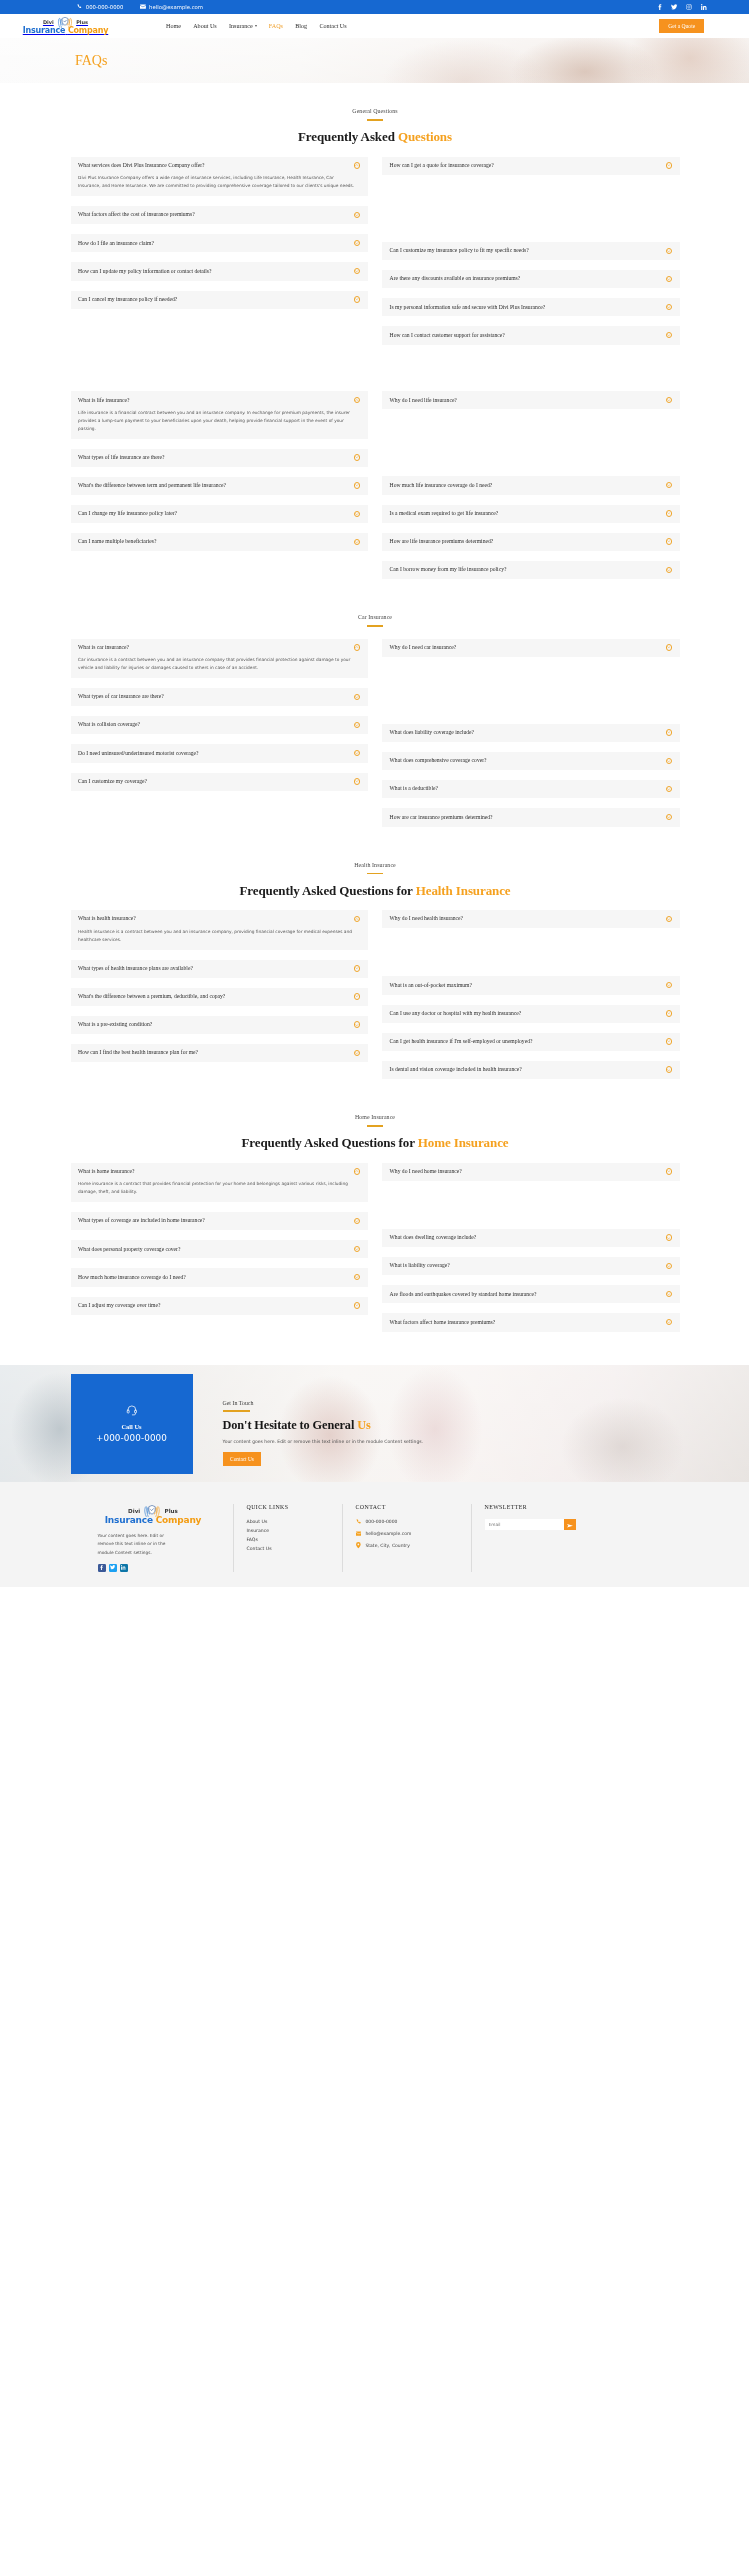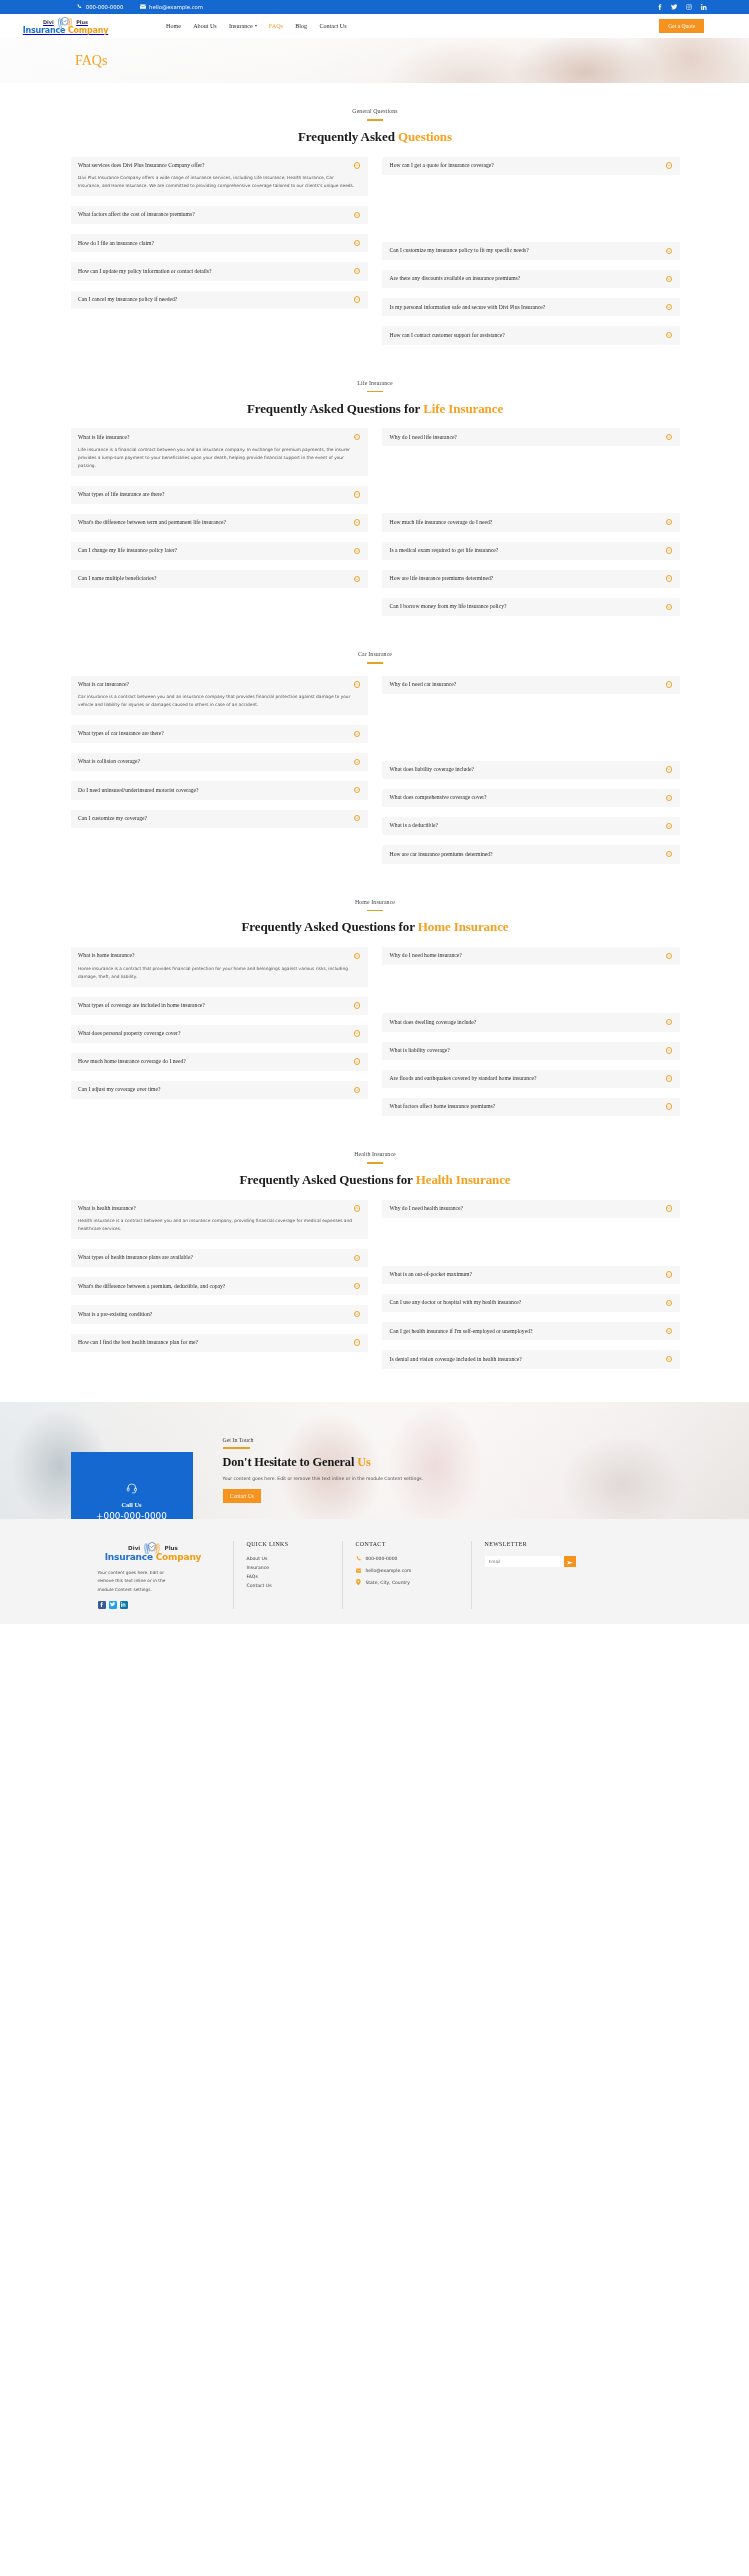--- a/index.html
+++ b/index.html
@@ -188,21 +188,20 @@
     display: flex; align-items: flex-start;
     padding-top: 8.8px;
   }
   .call-card {
     width: 122px; height: 100px;
     background: #1668d1;
     color: #fff;
     display: flex; flex-direction: column;
     align-items: center; justify-content: center;
     gap: 2.9px;
-    margin-top: 41px;
   }
   .call-card .headset { margin-bottom: 2.3px; }
   .call-label { font-family: "Liberation Serif", serif; font-size: 6.4px; font-weight: 700; }
   .call-num { font-size: 8.8px; font-weight: 400; letter-spacing: 0.1px; }
   .cta-text { margin-left: 30px; padding-top: 26px; }
   .cta-eyebrow { font-family: "Liberation Serif", serif; font-size: 5.9px; color: #3f3f3f; }
   .cta-rule { width: 27px; height: 1.5px; background: #e3a220; margin: 4.7px 0 5.9px; }
   .cta-h2 {
     font-family: "Liberation Serif", serif;
     font-size: 12.3px; font-weight: 700; color: #171717;
@@ -467,25 +466,20 @@
                 <svg width="3.5" height="2.3" viewBox="0 0 10 6" fill="none" stroke="#f0a62c" stroke-width="1.4" stroke-linecap="round" stroke-linejoin="round">
                   <path d="M1 1l4 4 4-4"></path>
                 </svg>
               </span>
             </div>
           </div>
         </div>
       </div>
     </div>
     <div class="section">
-      <div class="sec-head">
-        <div class="eyebrow">Life Insurance</div>
-        <div class="rule"></div>
-        <div class="sec-title"><span>Frequently Asked Questions for </span><span class="accent">Life Insurance</span></div>
-      </div>
       <div class="faq-grid">
         <div class="faq-col">
           <div class="faq-item">
             <div class="faq-head">
               <span class="faq-q">What is life insurance?</span>
               <span class="toggle">
                 <svg width="3.5" height="2.3" viewBox="0 0 10 6" fill="none" stroke="#f0a62c" stroke-width="1.4" stroke-linecap="round" stroke-linejoin="round">
                   <path d="M1 5l4-4 4 4"></path>
                 </svg>
               </span>
@@ -685,20 +679,135 @@
               <span class="toggle">
                 <svg width="3.5" height="2.3" viewBox="0 0 10 6" fill="none" stroke="#f0a62c" stroke-width="1.4" stroke-linecap="round" stroke-linejoin="round">
                   <path d="M1 1l4 4 4-4"></path>
                 </svg>
               </span>
             </div>
           </div>
           <div class="faq-item">
             <div class="faq-head">
               <span class="faq-q">How are car insurance premiums determined?</span>
+              <span class="toggle">
+                <svg width="3.5" height="2.3" viewBox="0 0 10 6" fill="none" stroke="#f0a62c" stroke-width="1.4" stroke-linecap="round" stroke-linejoin="round">
+                  <path d="M1 1l4 4 4-4"></path>
+                </svg>
+              </span>
+            </div>
+          </div>
+        </div>
+      </div>
+    </div>
+    <div class="section">
+      <div class="sec-head">
+        <div class="eyebrow">Health Insurance</div>
+        <div class="rule"></div>
+        <div class="sec-title"><span>Frequently Asked Questions for </span><span class="accent">Health Insurance</span></div>
+      </div>
+      <div class="faq-grid">
+        <div class="faq-col">
+          <div class="faq-item">
+            <div class="faq-head">
+              <span class="faq-q">What is health insurance?</span>
+              <span class="toggle">
+                <svg width="3.5" height="2.3" viewBox="0 0 10 6" fill="none" stroke="#f0a62c" stroke-width="1.4" stroke-linecap="round" stroke-linejoin="round">
+                  <path d="M1 5l4-4 4 4"></path>
+                </svg>
+              </span>
+            </div>
+            <div class="faq-a">Health insurance is a contract between you and an insurance company, providing financial coverage for medical expenses and healthcare services.</div>
+          </div>
+          <div class="faq-item">
+            <div class="faq-head">
+              <span class="faq-q">What types of health insurance plans are available?</span>
+              <span class="toggle">
+                <svg width="3.5" height="2.3" viewBox="0 0 10 6" fill="none" stroke="#f0a62c" stroke-width="1.4" stroke-linecap="round" stroke-linejoin="round">
+                  <path d="M1 1l4 4 4-4"></path>
+                </svg>
+              </span>
+            </div>
+          </div>
+          <div class="faq-item">
+            <div class="faq-head">
+              <span class="faq-q">What's the difference between a premium, deductible, and copay?</span>
+              <span class="toggle">
+                <svg width="3.5" height="2.3" viewBox="0 0 10 6" fill="none" stroke="#f0a62c" stroke-width="1.4" stroke-linecap="round" stroke-linejoin="round">
+                  <path d="M1 1l4 4 4-4"></path>
+                </svg>
+              </span>
+            </div>
+          </div>
+          <div class="faq-item">
+            <div class="faq-head">
+              <span class="faq-q">What is a pre-existing condition?</span>
+              <span class="toggle">
+                <svg width="3.5" height="2.3" viewBox="0 0 10 6" fill="none" stroke="#f0a62c" stroke-width="1.4" stroke-linecap="round" stroke-linejoin="round">
+                  <path d="M1 1l4 4 4-4"></path>
+                </svg>
+              </span>
+            </div>
+          </div>
+          <div class="faq-item">
+            <div class="faq-head">
+              <span class="faq-q">How can I find the best health insurance plan for me?</span>
+              <span class="toggle">
+                <svg width="3.5" height="2.3" viewBox="0 0 10 6" fill="none" stroke="#f0a62c" stroke-width="1.4" stroke-linecap="round" stroke-linejoin="round">
+                  <path d="M1 1l4 4 4-4"></path>
+                </svg>
+              </span>
+            </div>
+          </div>
+        </div>
+        <div class="faq-col">
+          <div class="faq-item">
+            <div class="faq-head">
+              <span class="faq-q">Why do I need health insurance?</span>
+              <span class="toggle">
+                <svg width="3.5" height="2.3" viewBox="0 0 10 6" fill="none" stroke="#f0a62c" stroke-width="1.4" stroke-linecap="round" stroke-linejoin="round">
+                  <path d="M1 1l4 4 4-4"></path>
+                </svg>
+              </span>
+            </div>
+          </div>
+          <div class="spacer-item" style="height: 28px;"></div>
+          <div class="faq-item">
+            <div class="faq-head">
+              <span class="faq-q">What is an out-of-pocket maximum?</span>
+              <span class="toggle">
+                <svg width="3.5" height="2.3" viewBox="0 0 10 6" fill="none" stroke="#f0a62c" stroke-width="1.4" stroke-linecap="round" stroke-linejoin="round">
+                  <path d="M1 1l4 4 4-4"></path>
+                </svg>
+              </span>
+            </div>
+          </div>
+          <div class="faq-item">
+            <div class="faq-head">
+              <span class="faq-q">Can I use any doctor or hospital with my health insurance?</span>
+              <span class="toggle">
+                <svg width="3.5" height="2.3" viewBox="0 0 10 6" fill="none" stroke="#f0a62c" stroke-width="1.4" stroke-linecap="round" stroke-linejoin="round">
+                  <path d="M1 1l4 4 4-4"></path>
+                </svg>
+              </span>
+            </div>
+          </div>
+          <div class="faq-item">
+            <div class="faq-head">
+              <span class="faq-q">Can I get health insurance if I'm self-employed or unemployed?</span>
+              <span class="toggle">
+                <svg width="3.5" height="2.3" viewBox="0 0 10 6" fill="none" stroke="#f0a62c" stroke-width="1.4" stroke-linecap="round" stroke-linejoin="round">
+                  <path d="M1 1l4 4 4-4"></path>
+                </svg>
+              </span>
+            </div>
+          </div>
+          <div class="faq-item">
+            <div class="faq-head">
+              <span class="faq-q">Is dental and vision coverage included in health insurance?</span>
               <span class="toggle">
                 <svg width="3.5" height="2.3" viewBox="0 0 10 6" fill="none" stroke="#f0a62c" stroke-width="1.4" stroke-linecap="round" stroke-linejoin="round">
                   <path d="M1 1l4 4 4-4"></path>
                 </svg>
               </span>
             </div>
           </div>
         </div>
       </div>
     </div>
@@ -800,135 +909,20 @@
               <span class="toggle">
                 <svg width="3.5" height="2.3" viewBox="0 0 10 6" fill="none" stroke="#f0a62c" stroke-width="1.4" stroke-linecap="round" stroke-linejoin="round">
                   <path d="M1 1l4 4 4-4"></path>
                 </svg>
               </span>
             </div>
           </div>
           <div class="faq-item">
             <div class="faq-head">
               <span class="faq-q">What factors affect home insurance premiums?</span>
-              <span class="toggle">
-                <svg width="3.5" height="2.3" viewBox="0 0 10 6" fill="none" stroke="#f0a62c" stroke-width="1.4" stroke-linecap="round" stroke-linejoin="round">
-                  <path d="M1 1l4 4 4-4"></path>
-                </svg>
-              </span>
-            </div>
-          </div>
-        </div>
-      </div>
-    </div>
-    <div class="section">
-      <div class="sec-head">
-        <div class="eyebrow">Health Insurance</div>
-        <div class="rule"></div>
-        <div class="sec-title"><span>Frequently Asked Questions for </span><span class="accent">Health Insurance</span></div>
-      </div>
-      <div class="faq-grid">
-        <div class="faq-col">
-          <div class="faq-item">
-            <div class="faq-head">
-              <span class="faq-q">What is health insurance?</span>
-              <span class="toggle">
-                <svg width="3.5" height="2.3" viewBox="0 0 10 6" fill="none" stroke="#f0a62c" stroke-width="1.4" stroke-linecap="round" stroke-linejoin="round">
-                  <path d="M1 5l4-4 4 4"></path>
-                </svg>
-              </span>
-            </div>
-            <div class="faq-a">Health insurance is a contract between you and an insurance company, providing financial coverage for medical expenses and healthcare services.</div>
-          </div>
-          <div class="faq-item">
-            <div class="faq-head">
-              <span class="faq-q">What types of health insurance plans are available?</span>
-              <span class="toggle">
-                <svg width="3.5" height="2.3" viewBox="0 0 10 6" fill="none" stroke="#f0a62c" stroke-width="1.4" stroke-linecap="round" stroke-linejoin="round">
-                  <path d="M1 1l4 4 4-4"></path>
-                </svg>
-              </span>
-            </div>
-          </div>
-          <div class="faq-item">
-            <div class="faq-head">
-              <span class="faq-q">What's the difference between a premium, deductible, and copay?</span>
-              <span class="toggle">
-                <svg width="3.5" height="2.3" viewBox="0 0 10 6" fill="none" stroke="#f0a62c" stroke-width="1.4" stroke-linecap="round" stroke-linejoin="round">
-                  <path d="M1 1l4 4 4-4"></path>
-                </svg>
-              </span>
-            </div>
-          </div>
-          <div class="faq-item">
-            <div class="faq-head">
-              <span class="faq-q">What is a pre-existing condition?</span>
-              <span class="toggle">
-                <svg width="3.5" height="2.3" viewBox="0 0 10 6" fill="none" stroke="#f0a62c" stroke-width="1.4" stroke-linecap="round" stroke-linejoin="round">
-                  <path d="M1 1l4 4 4-4"></path>
-                </svg>
-              </span>
-            </div>
-          </div>
-          <div class="faq-item">
-            <div class="faq-head">
-              <span class="faq-q">How can I find the best health insurance plan for me?</span>
-              <span class="toggle">
-                <svg width="3.5" height="2.3" viewBox="0 0 10 6" fill="none" stroke="#f0a62c" stroke-width="1.4" stroke-linecap="round" stroke-linejoin="round">
-                  <path d="M1 1l4 4 4-4"></path>
-                </svg>
-              </span>
-            </div>
-          </div>
-        </div>
-        <div class="faq-col">
-          <div class="faq-item">
-            <div class="faq-head">
-              <span class="faq-q">Why do I need health insurance?</span>
-              <span class="toggle">
-                <svg width="3.5" height="2.3" viewBox="0 0 10 6" fill="none" stroke="#f0a62c" stroke-width="1.4" stroke-linecap="round" stroke-linejoin="round">
-                  <path d="M1 1l4 4 4-4"></path>
-                </svg>
-              </span>
-            </div>
-          </div>
-          <div class="spacer-item" style="height: 28px;"></div>
-          <div class="faq-item">
-            <div class="faq-head">
-              <span class="faq-q">What is an out-of-pocket maximum?</span>
-              <span class="toggle">
-                <svg width="3.5" height="2.3" viewBox="0 0 10 6" fill="none" stroke="#f0a62c" stroke-width="1.4" stroke-linecap="round" stroke-linejoin="round">
-                  <path d="M1 1l4 4 4-4"></path>
-                </svg>
-              </span>
-            </div>
-          </div>
-          <div class="faq-item">
-            <div class="faq-head">
-              <span class="faq-q">Can I use any doctor or hospital with my health insurance?</span>
-              <span class="toggle">
-                <svg width="3.5" height="2.3" viewBox="0 0 10 6" fill="none" stroke="#f0a62c" stroke-width="1.4" stroke-linecap="round" stroke-linejoin="round">
-                  <path d="M1 1l4 4 4-4"></path>
-                </svg>
-              </span>
-            </div>
-          </div>
-          <div class="faq-item">
-            <div class="faq-head">
-              <span class="faq-q">Can I get health insurance if I'm self-employed or unemployed?</span>
-              <span class="toggle">
-                <svg width="3.5" height="2.3" viewBox="0 0 10 6" fill="none" stroke="#f0a62c" stroke-width="1.4" stroke-linecap="round" stroke-linejoin="round">
-                  <path d="M1 1l4 4 4-4"></path>
-                </svg>
-              </span>
-            </div>
-          </div>
-          <div class="faq-item">
-            <div class="faq-head">
-              <span class="faq-q">Is dental and vision coverage included in health insurance?</span>
               <span class="toggle">
                 <svg width="3.5" height="2.3" viewBox="0 0 10 6" fill="none" stroke="#f0a62c" stroke-width="1.4" stroke-linecap="round" stroke-linejoin="round">
                   <path d="M1 1l4 4 4-4"></path>
                 </svg>
               </span>
             </div>
           </div>
         </div>
       </div>
     </div>

